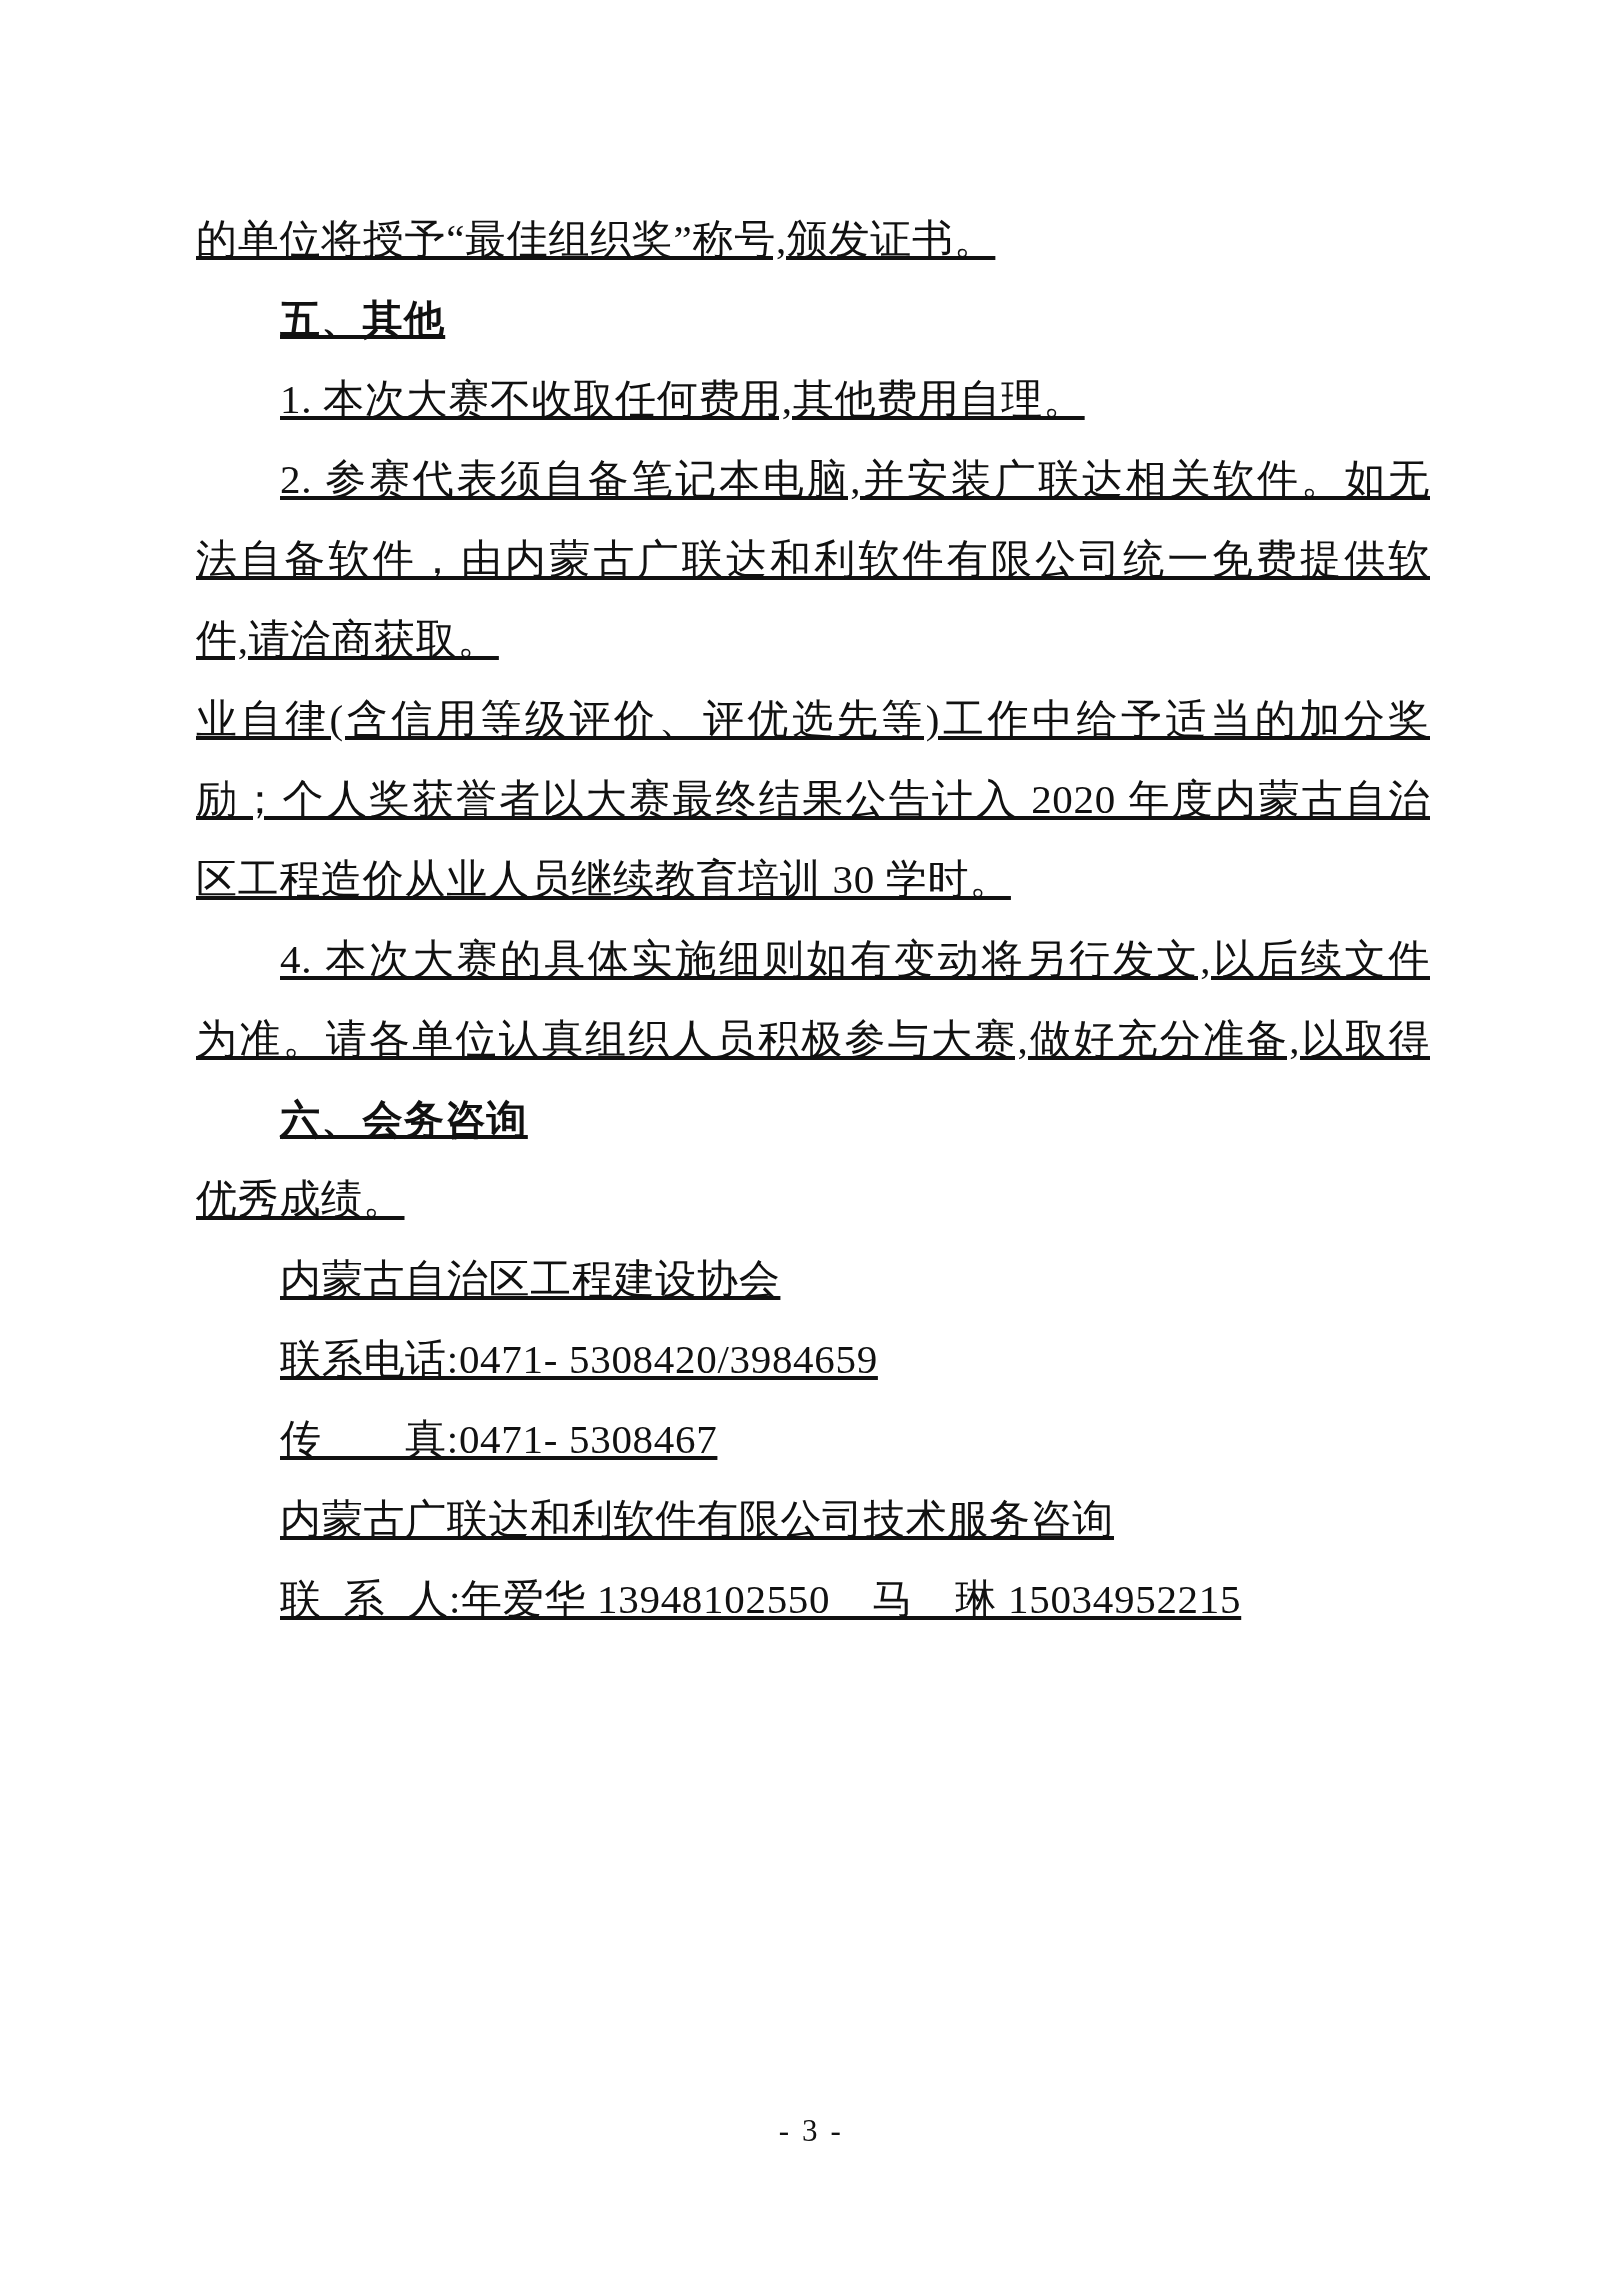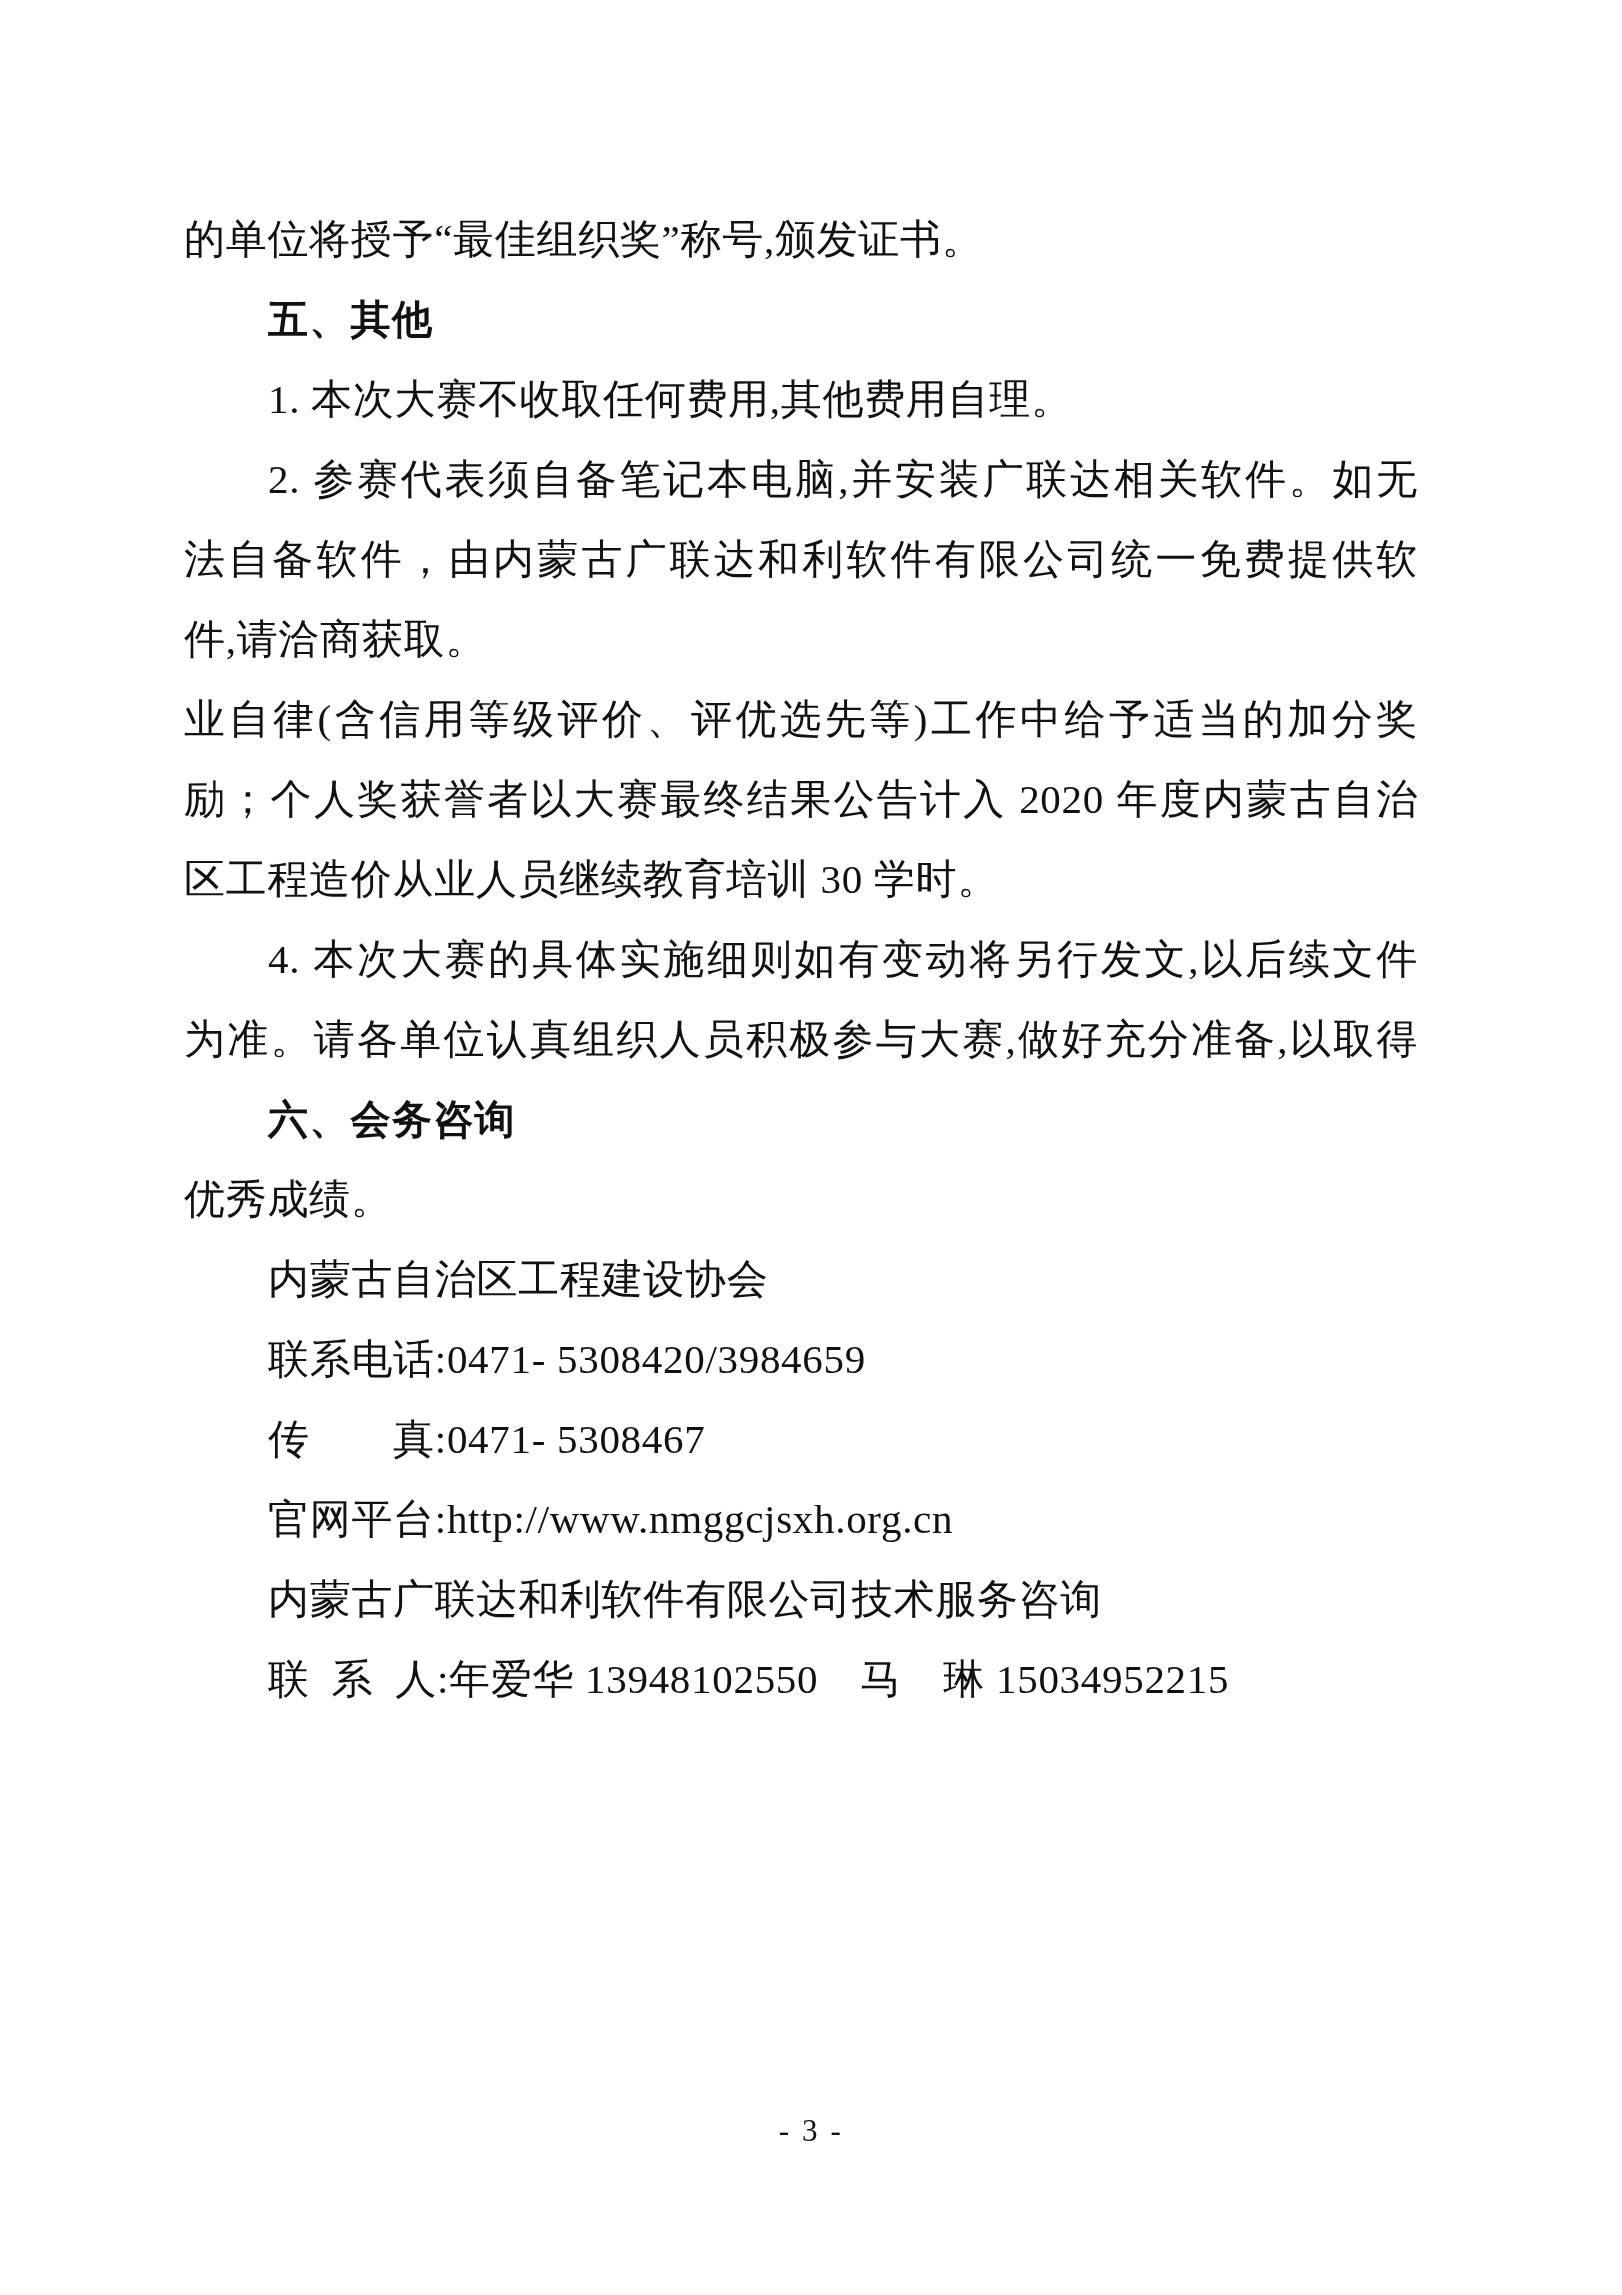--- a/index.html
+++ b/index.html
@@ -11,23 +11,24 @@
     position: relative;
     width: 1622px;
     height: 2295px;
     background: #ffffff;
     overflow: hidden;
     font-family: "Liberation Serif", "DejaVu Serif", serif;
     color: #111111;
   }
   .doc-body {
     position: absolute;
-    left: 184px;
+    left: 196px;
     top: 199px;
     width: 1234px;
+    text-decoration: underline;
   }
   .line {
     height: 80px;
     line-height: 80px;
     font-size: 41px;
     letter-spacing: 0.7px;
     white-space: nowrap;
     box-sizing: border-box;
   }
   .indent {
@@ -72,20 +73,19 @@
     <div class="line fill">业自律(含信用等级评价、评优选先等)工作中给予适当的加分奖</div>
     <div class="line fill">励；个人奖获誉者以大赛最终结果公告计入 2020 年度内蒙古自治</div>
     <div class="line">区工程造价从业人员继续教育培训 30 学时。</div>
     <div class="line indent fill">4. 本次大赛的具体实施细则如有变动将另行发文,以后续文件</div>
     <div class="line fill">为准。请各单位认真组织人员积极参与大赛,做好充分准备,以取得</div>
     <div class="line heading indent">六、会务咨询</div>
     <div class="line">优秀成绩。</div>
     <div class="line indent">内蒙古自治区工程建设协会</div>
     <div class="line indent">联系电话:0471- 5308420/3984659</div>
     <div class="line indent pre">传　　真:0471- 5308467</div>
-    <div class="line indent">官网平台:http://www.nmggcjsxh.org.cn</div>
     <div class="line indent">内蒙古广联达和利软件有限公司技术服务咨询</div>
     <div class="line indent pre">联  系  人:年爱华 13948102550　马　琳 15034952215</div>
   </main>
 
   <footer class="page-footer">- 3 -</footer>
 </div>
 
 
 </body></html>

